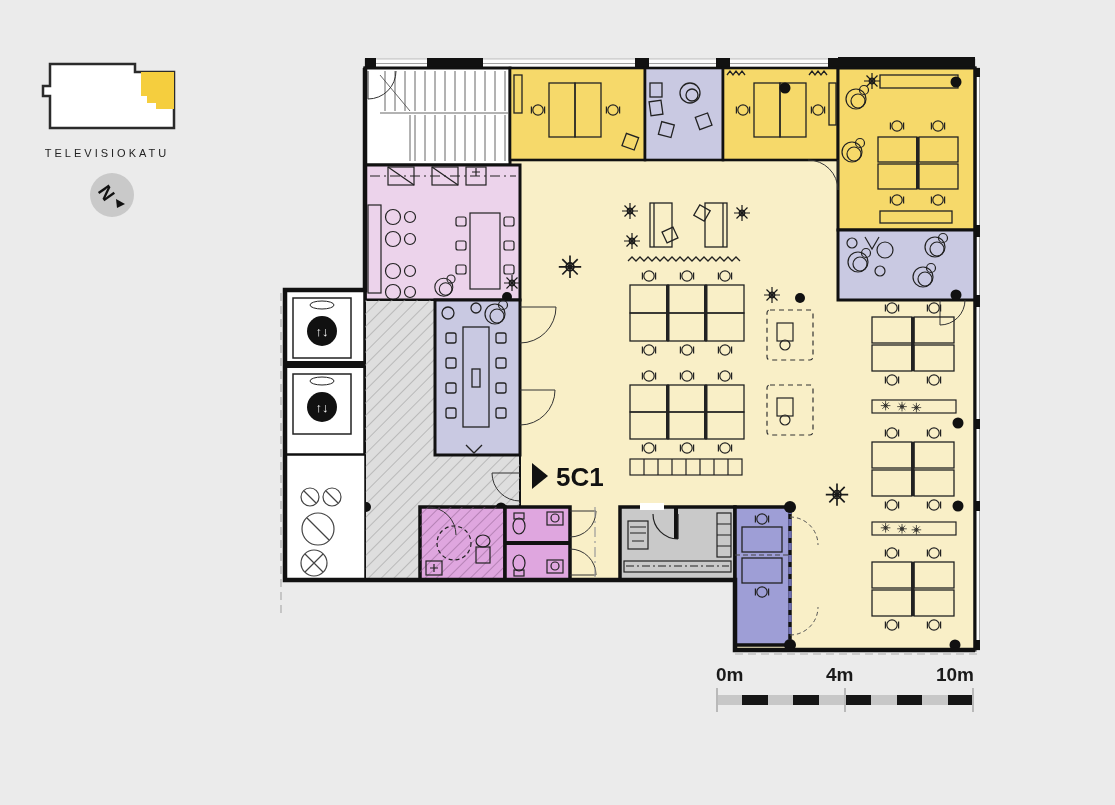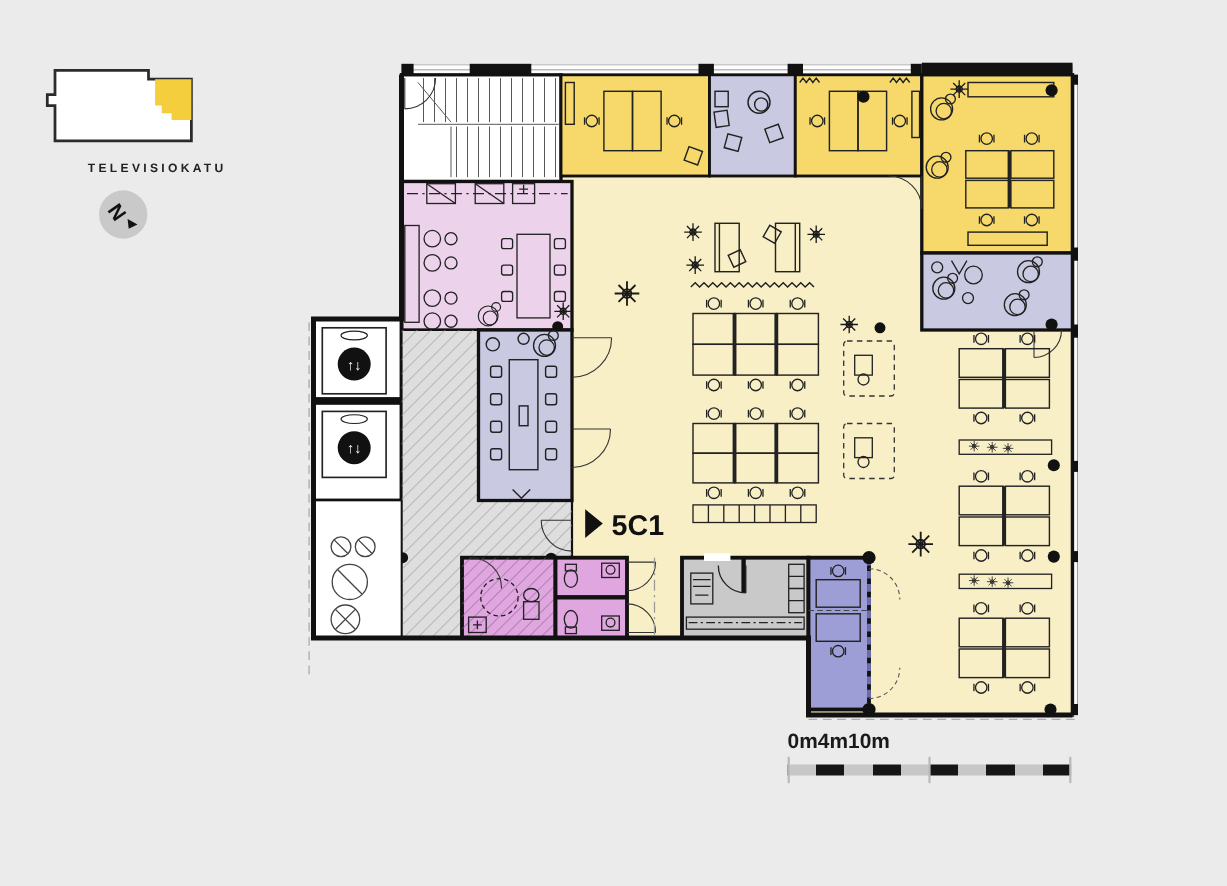--- a/index.html
+++ b/index.html
@@ -6,29 +6,29 @@
   body{
     width:1115px;height:805px;position:relative;overflow:hidden;
     background:#ebebeb;
     font-family:"Liberation Sans", sans-serif;
     color:#1a1a1a;
   }
   .abs{position:absolute;}
   
   #keyplan{left:40px;top:52px;width:140px;height:100px;}
   #street-label{
-    left:56px;top:147px;width:150px;text-align:right;
-    font-size:11px;font-weight:700;letter-spacing:3px;color:#222;
+    left:32px;top:147px;width:150px;text-align:center;
+    font-size:11px;font-weight:400;letter-spacing:3px;color:#222;
   }
   #compass{left:89px;top:172px;width:46px;height:46px;}
   
   #plan{left:280px;top:55px;width:700px;height:600px;}
   
   #scalebar{left:716px;top:664px;width:258px;}
-  .sb-labels{display:flex;justify-content:flex-start;font-size:19px;font-weight:700;color:#1a1a1a;}
+  .sb-labels{display:flex;justify-content:space-between;font-size:19px;font-weight:700;color:#1a1a1a;}
   .sb-bar{margin-top:9px;position:relative;height:10px;
     background:repeating-linear-gradient(to right,#c7c7c7 0 10%,#161616 10% 20%);}
   .sb-tick{position:absolute;width:2px;height:24px;top:-7px;background:#b9b9b9;}
   .sb-tick.t0{left:0;}
   .sb-tick.t5{left:50%;margin-left:-1px;}
   .sb-tick.t10{right:0;}
 </style>
 </head>
 <body>
 

